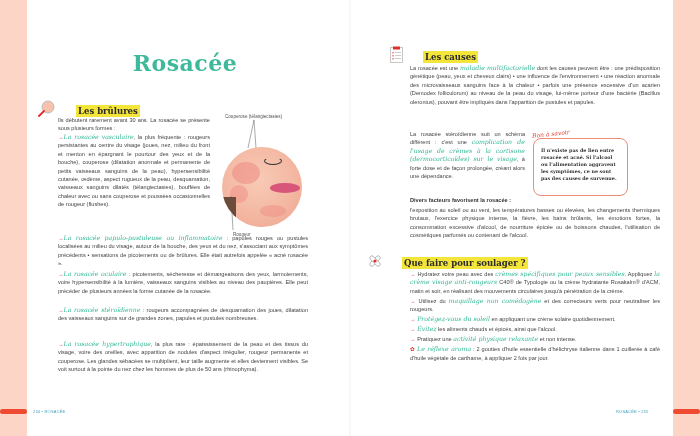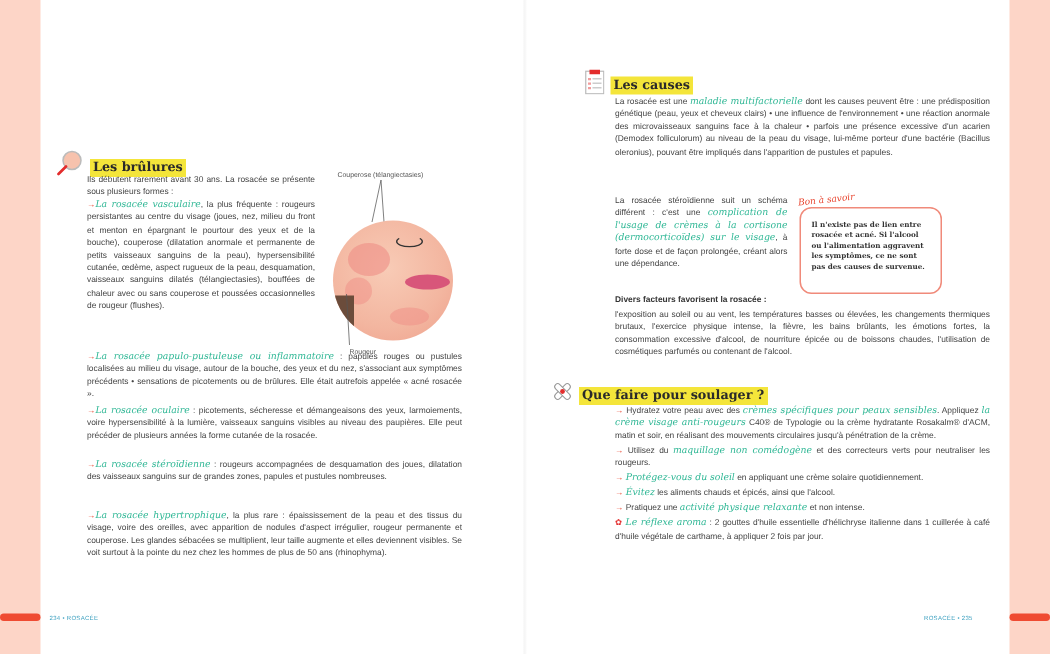--- a/index.html
+++ b/index.html
@@ -7,21 +7,21 @@
     body { font-family: "Liberation Sans", sans-serif; color: #3a3a3a; position: relative; }
 
     .spread { position: absolute; left: 0; top: 0; width: 700px; height: 436px; background: #fff; }
     .margin-left { position: absolute; left: 0; top: 0; width: 27px; height: 436px; background: #fdd5c7; }
     .margin-right { position: absolute; right: 0; top: 0; width: 27px; height: 436px; background: #fdd5c7; }
     .fold { position: absolute; left: 349px; top: 0; width: 2px; height: 436px; background: linear-gradient(to right, #f4f4f4, #fafafa); }
 
     .title { position: absolute; left: 100px; top: 50px; width: 170px; text-align: center;
       font-family: "DejaVu Serif", serif; font-weight: bold; font-size: 22px; color: #3fb99b; letter-spacing: 0.5px; }
 
-    .section-head { position: absolute; display: flex; align-items: center; gap: 4px; }
+    .section-head { position: absolute; display: flex; align-items: center; gap: 20px; }
     .hl { background: #f4e53a; font-family: "DejaVu Serif", serif; font-weight: bold; font-size: 8.5px; color: #2a2a2a; padding: 1px 2px; }
 
     .txt { position: absolute; font-size: 5.6px; line-height: 8.4px; color: #444; text-align: justify; }
     .txt p { margin-bottom: 1.6px; }
     .script { font-family: "DejaVu Serif", serif; font-style: italic; color: #2fb795; font-size: 6.2px; }
     .arrow { color: #e8452f; font-weight: bold; }
     .bold { font-weight: bold; color: #333; }
 
     .face { position: absolute; left: 222px; top: 147px; width: 80px; height: 80px; border-radius: 50%;
       background: radial-gradient(circle at 45% 40%, #f8cbb6 0%, #f3b6a0 60%, #eea08c 100%); overflow: hidden; }
@@ -35,20 +35,21 @@
     .tab-bar { position: absolute; top: 409px; height: 5px; width: 27px; background: #ef4b32; border-radius: 3px; }
   </style>
 </head>
 <body>
 
 <div class="spread">
   <div class="margin-left"></div>
   <div class="margin-right"></div>
   <div class="fold"></div>
 
+  <div class="title">Rosacée</div>
 
   <div class="section-head" style="left:38px; top:100px;">
     <span>
       <svg width="18" height="18" viewBox="0 0 18 18">
           <circle cx="10" cy="7" r="6" fill="#f7c2ad" stroke="#bbb" stroke-width="1"></circle>
           <line x1="6" y1="11" x2="1" y2="16" stroke="#e32c2c" stroke-width="1.8" stroke-linecap="round"></line>
         </svg>
     </span>
     <span class="hl">Les brûlures</span>
   </div>

